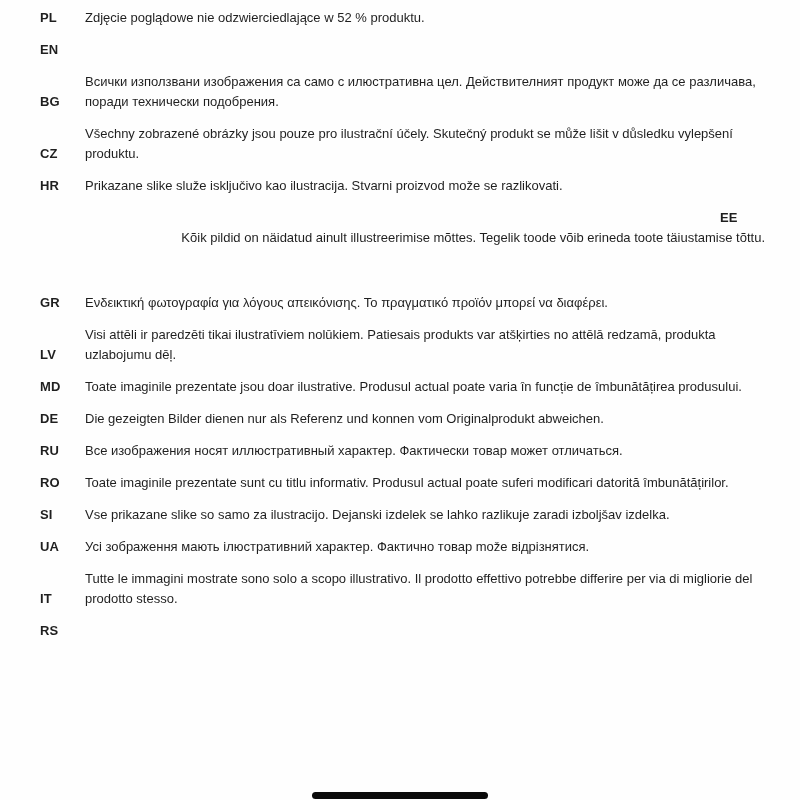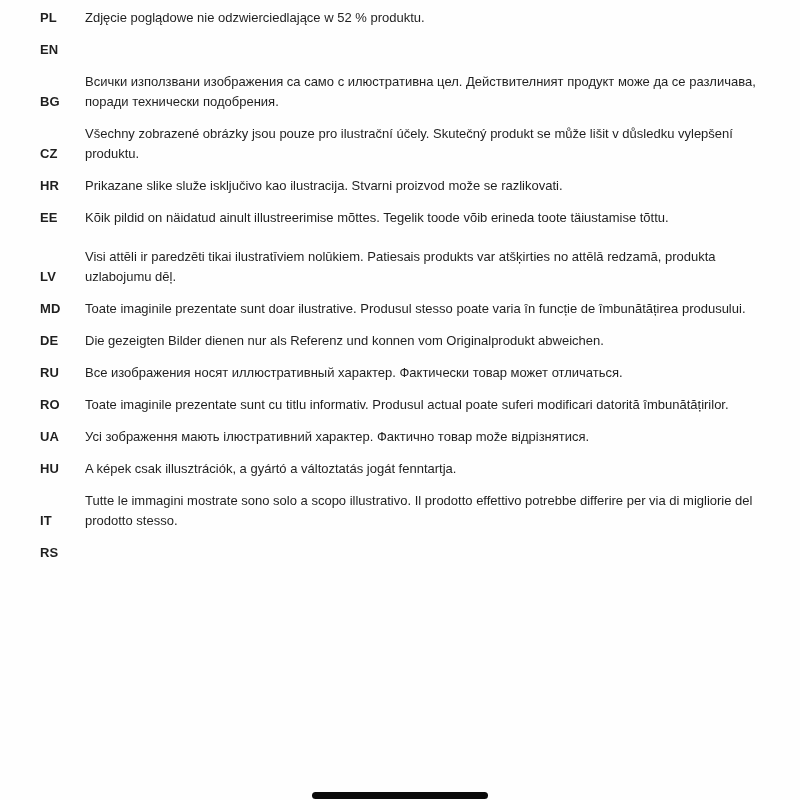--- a/index.html
+++ b/index.html
@@ -20,21 +20,22 @@
   }
   .row {
     display: flex;
     align-items: flex-end;
     margin-bottom: 12px;
     color: #1f1f1f;
     font-size: 13px;
     line-height: 20px;
   }
   .row.gap-after {
-    margin-bottom: 19px;
+    margin-bottom: 45px;
+    flex-direction: column;
   }
   .code {
     width: 45px;
     flex-shrink: 0;
     font-weight: 700;
     letter-spacing: 0.2px;
   }
   .text {
     max-width: 680px;
   }
@@ -76,58 +77,62 @@
   <div class="row">
     <span class="code">HR</span>
     <span class="text">Prikazane slike služe isključivo kao ilustracija. Stvarni proizvod može se razlikovati.</span>
   </div>
 
   <div class="row gap-after">
     <span class="code">EE</span>
     <span class="text">Kõik pildid on näidatud ainult illustreerimise mõttes. Tegelik toode võib erineda toote täiustamise tõttu.</span>
   </div>
 
+  <div class="row">
+    <span class="code">GR</span>
+    <span class="text">Ενδεικτική φωτογραφία για λόγους απεικόνισης. Το πραγματικό προϊόν μπορεί να διαφέρει.</span>
+  </div>
 
 
   <div class="row">
     <span class="code">LV</span>
     <span class="text">Visi attēli ir paredzēti tikai ilustratīviem nolūkiem. Patiesais produkts var atšķirties no attēlā redzamā, produkta uzlabojumu dēļ.</span>
   </div>
 
   <div class="row">
     <span class="code">MD</span>
-    <span class="text">Toate imaginile prezentate sunt doar ilustrative. Produsul stesso poate varia în funcție de îmbunătățirea produsului.</span>
+    <span class="text">Toate imaginile prezentate jsou doar ilustrative. Produsul actual poate varia în funcție de îmbunătățirea produsului.</span>
   </div>
 
   <div class="row">
     <span class="code">DE</span>
     <span class="text">Die gezeigten Bilder dienen nur als Referenz und konnen vom Originalprodukt abweichen.</span>
   </div>
 
   <div class="row">
     <span class="code">RU</span>
     <span class="text">Все изображения носят иллюстративный характер. Фактически товар может отличаться.</span>
   </div>
 
   <div class="row">
     <span class="code">RO</span>
     <span class="text">Toate imaginile prezentate sunt cu titlu informativ. Produsul actual poate suferi modificari datorită îmbunătățirilor.</span>
   </div>
 
 
+  <div class="row">
+    <span class="code">SI</span>
+    <span class="text">Vse prikazane slike so samo za ilustracijo. Dejanski izdelek se lahko razlikuje zaradi izboljšav izdelka.</span>
+  </div>
 
   <div class="row">
     <span class="code">UA</span>
     <span class="text">Усі зображення мають ілюстративний характер. Фактично товар može відрізнятися.</span>
   </div>
 
-  <div class="row">
-    <span class="code">HU</span>
-    <span class="text">A képek csak illusztrációk, a gyártó a változtatás jogát fenntartja.</span>
-  </div>
 
   <div class="row">
     <span class="code">IT</span>
     <span class="text">Tutte le immagini mostrate sono solo a scopo illustrativo. Il prodotto effettivo potrebbe differire per via di migliorie del prodotto stesso.</span>
   </div>
 
   <div class="row">
     <span class="code">RS</span>
   </div>
 

